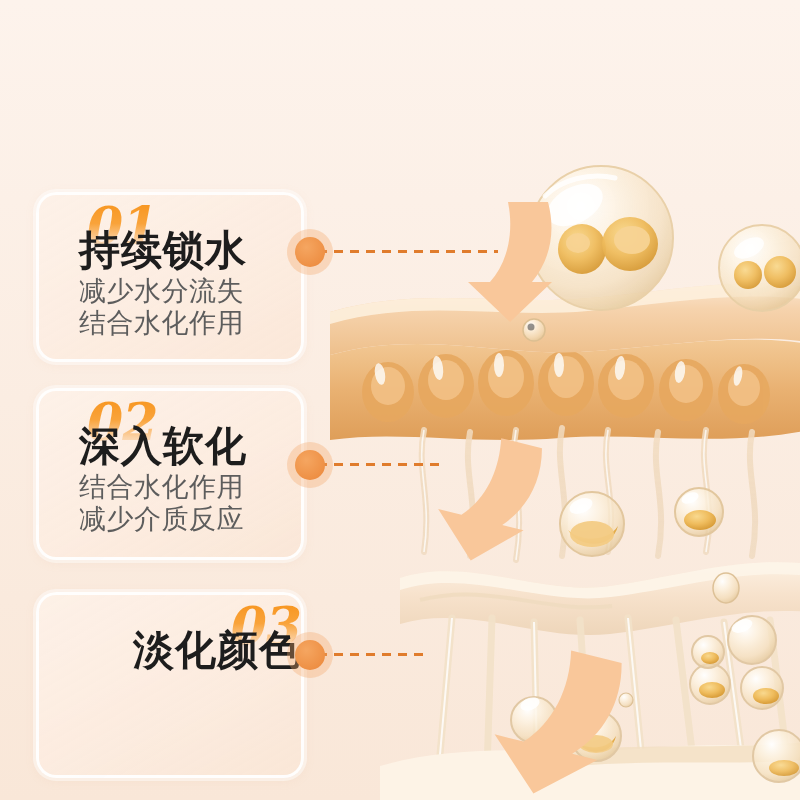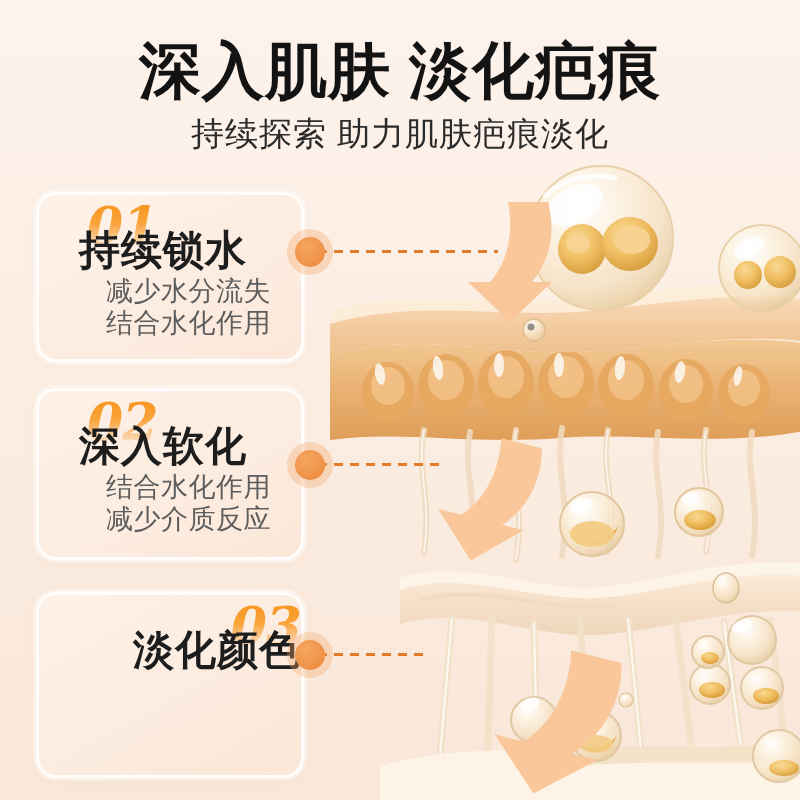--- a/index.html
+++ b/index.html
@@ -55,21 +55,21 @@
     -webkit-background-clip:text;background-clip:text;
     color:transparent;-webkit-text-fill-color:transparent;
     letter-spacing:-1px;
     margin-left:8px;
   }
   .c-title{
     font-size:41px;line-height:1.02;font-weight:bold;color:#1d1d1d;
     margin-top:-22px;letter-spacing:1px;
   }
   .c-lines{margin-top:4px;}
-  .c-line{font-size:27px;line-height:1.18;color:#5d5d5d;letter-spacing:.5px;margin-left:27px;}
+  .c-line{font-size:27px;line-height:1.18;color:#5d5d5d;letter-spacing:.5px;}
 
   
   .dot{
     position:absolute;z-index:35;
     width:46px;height:46px;border-radius:50%;
     background:rgba(244,168,106,.34);
     display:flex;align-items:center;justify-content:center;
   }
   .dot::after{
     content:"";width:30px;height:30px;border-radius:50%;
@@ -297,24 +297,20 @@
           <g>
             <circle cx="779" cy="756" r="26" fill="url(#glassBall)" stroke="#e1c8a4" stroke-width="2"></circle>
             <ellipse cx="784" cy="768" rx="15" ry="8" fill="url(#goldCore)" opacity="0.9"></ellipse>
           </g>
           <circle cx="626" cy="700" r="7" fill="url(#glassBall)" stroke="#ddc197" stroke-width="1.2"></circle>
         </g>
       </g>
     </svg>
   </div>
 
-  <div class="header">
-    <div class="h-title">深入肌肤 淡化疤痕</div>
-    <div class="h-sub">持续探索 助力肌肤疤痕淡化</div>
-  </div>
 
   <div class="card card1">
     <div class="c-inner">
       <div class="c-num">01</div>
       <div class="c-title">持续锁水</div>
       <div class="c-lines">
         <div class="c-line">减少水分流失</div>
         <div class="c-line">结合水化作用</div>
       </div>
     </div>

